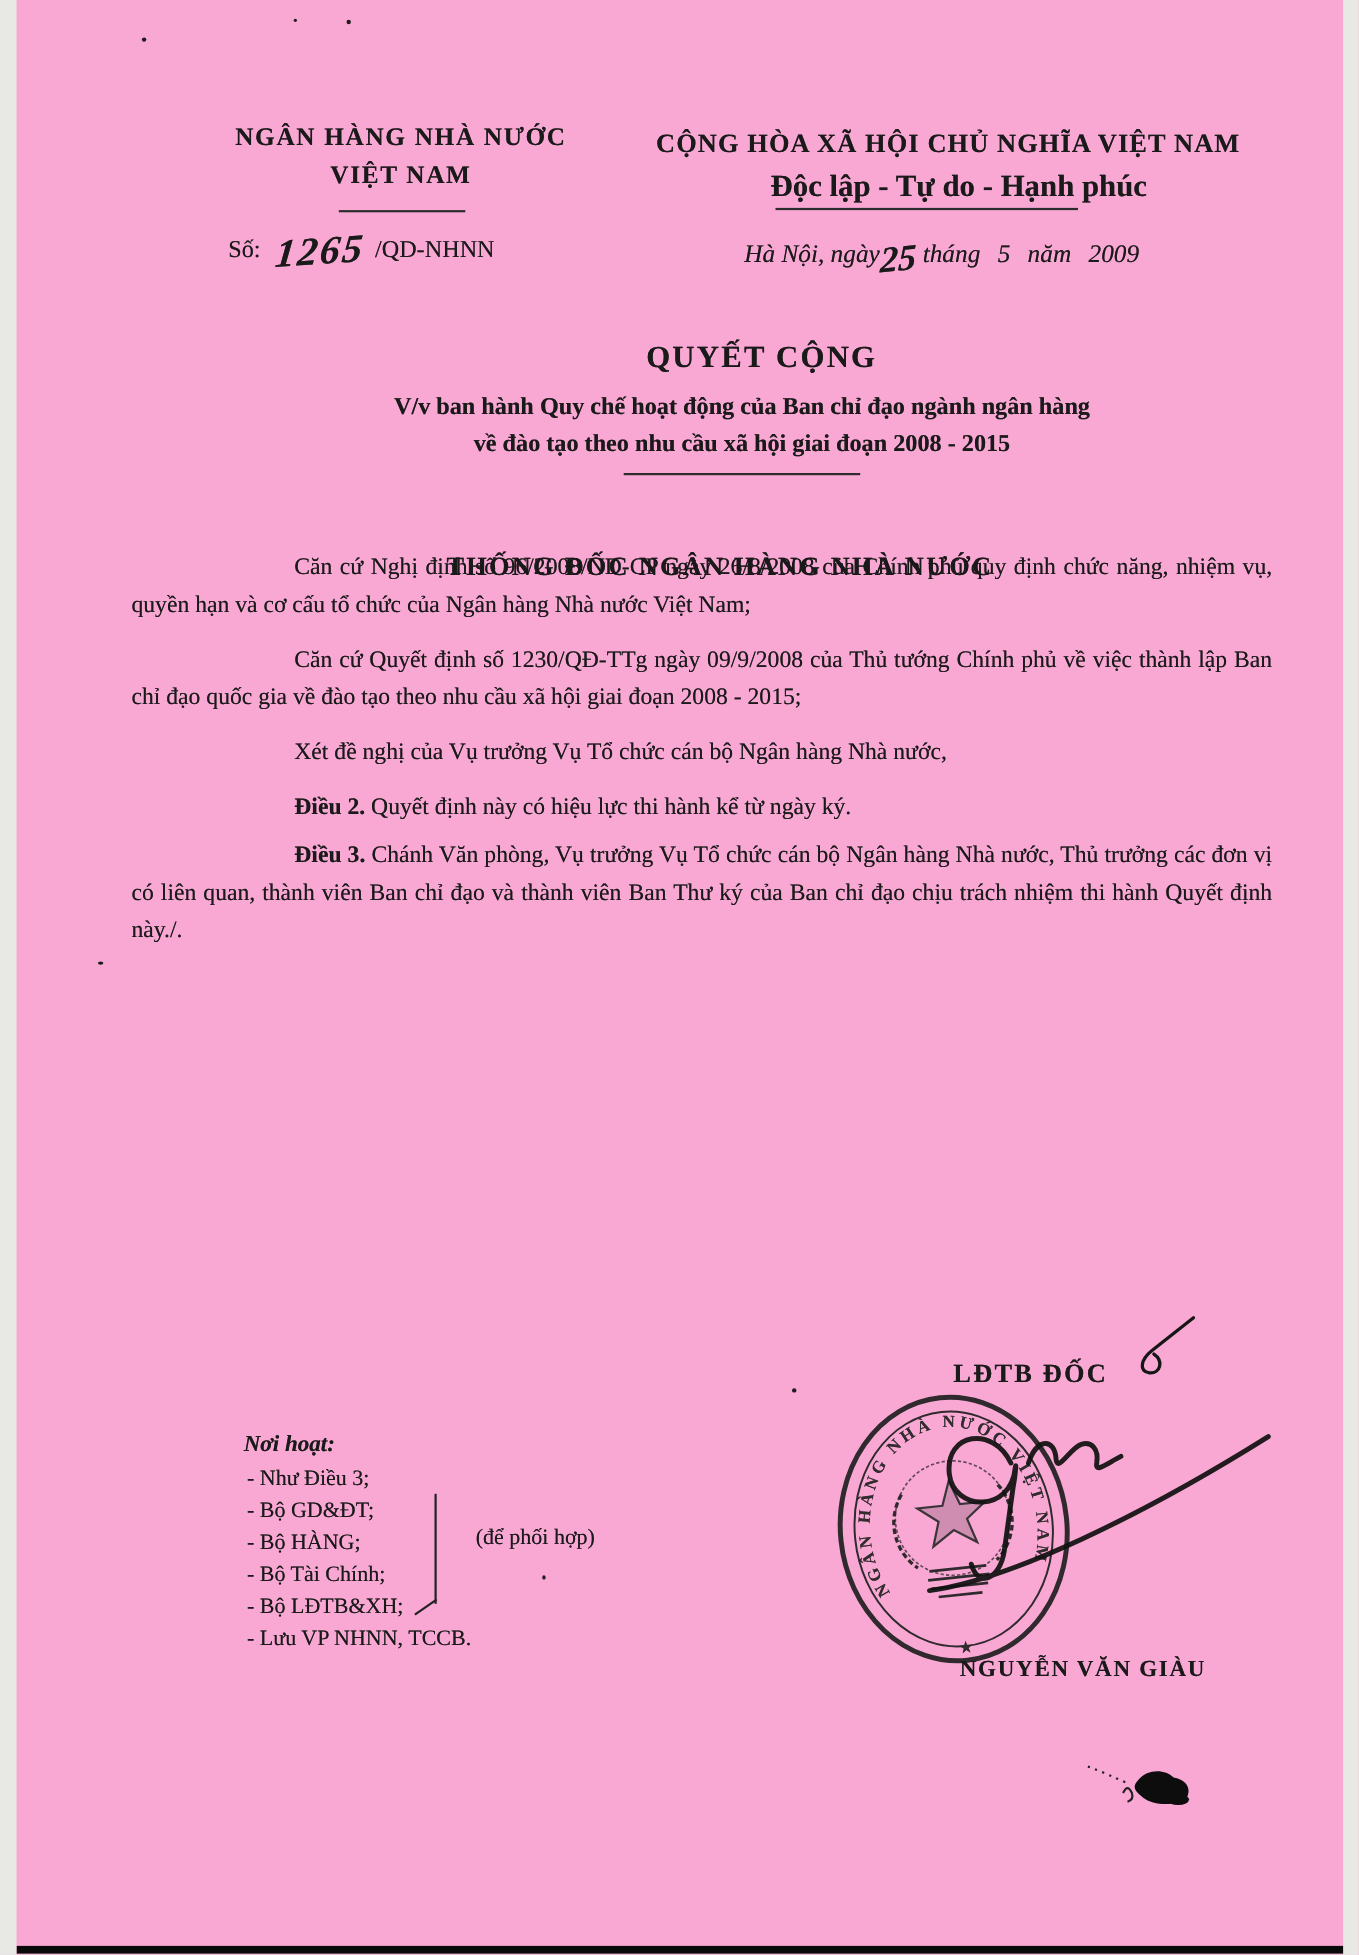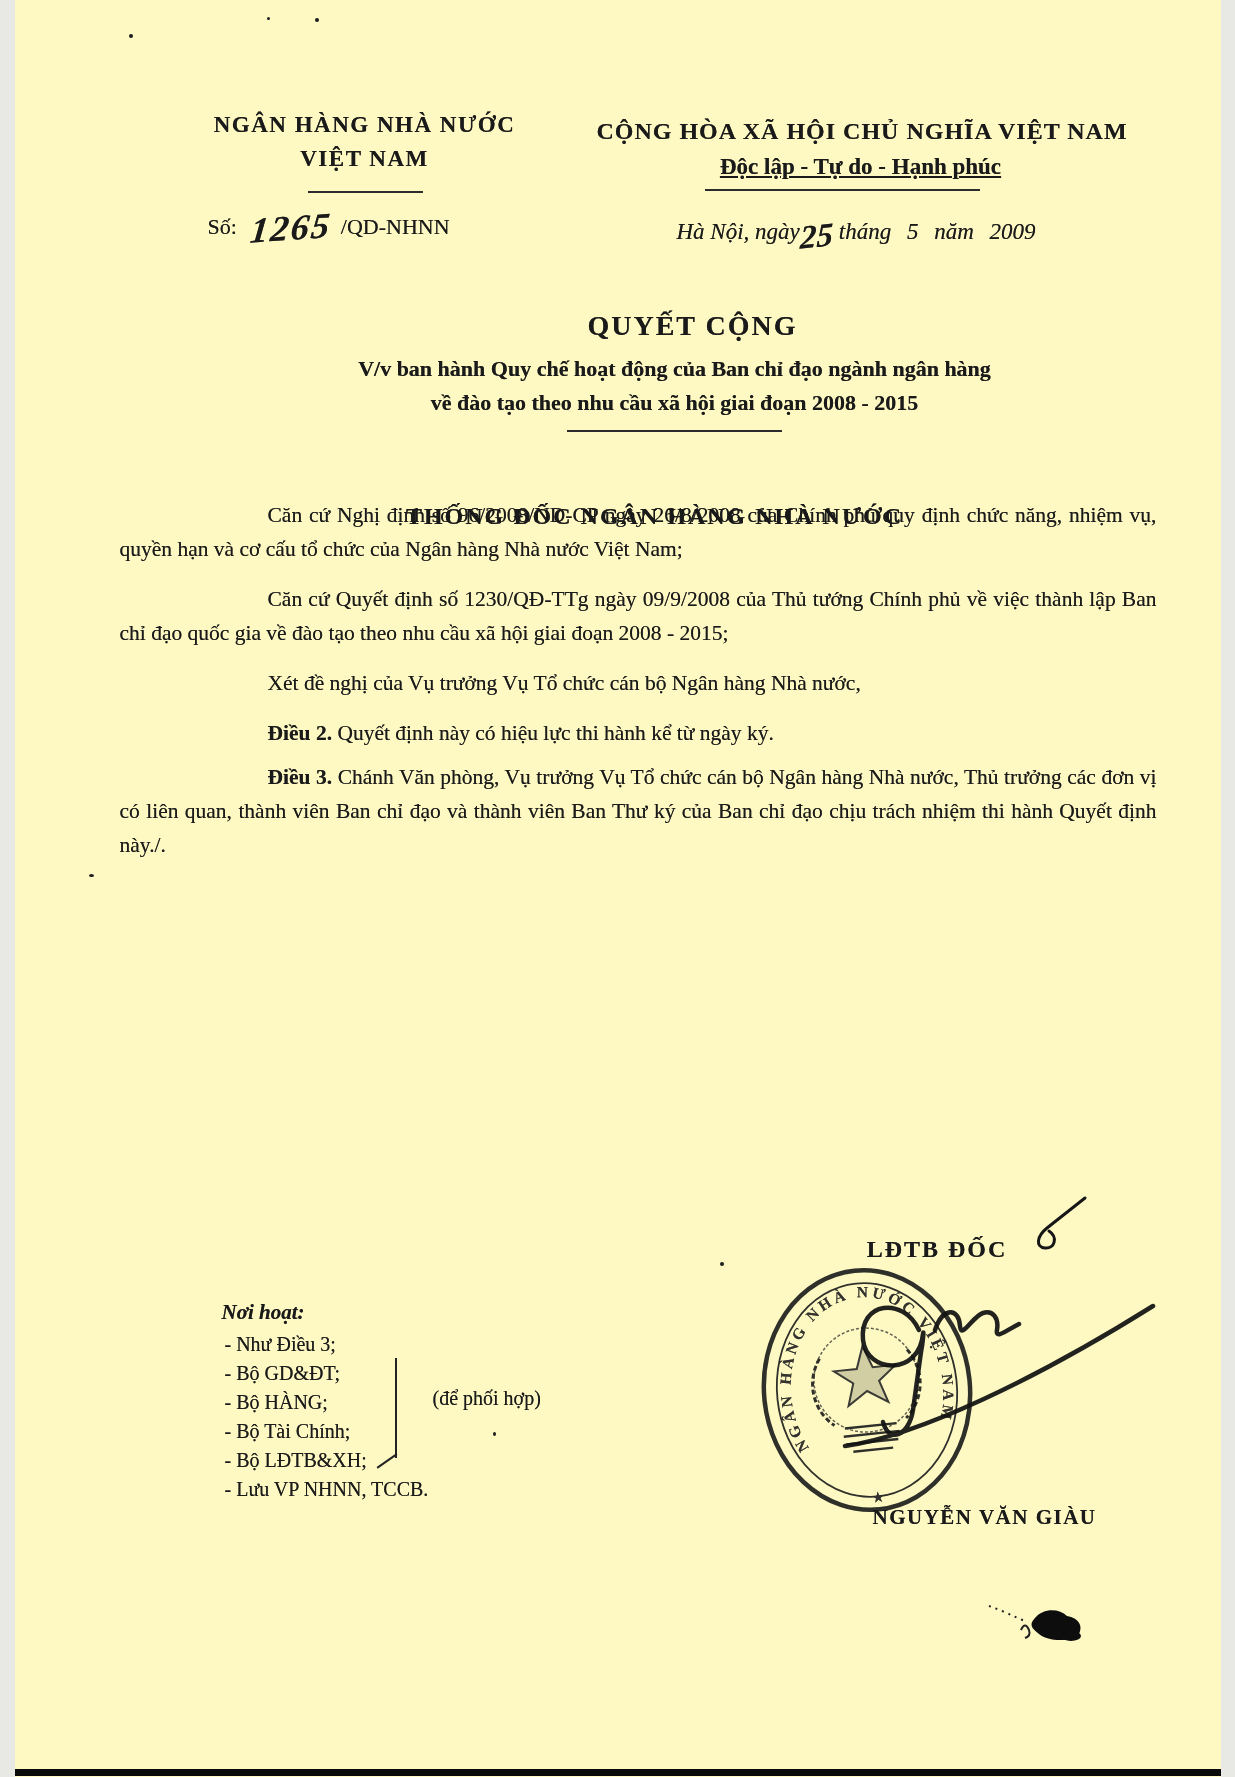--- a/index.html
+++ b/index.html
@@ -1,37 +1,37 @@
 <!DOCTYPE html>
 <html><head>
 <meta charset="utf-8">
 <style>
   html,body{margin:0;padding:0;background:#e8e8e4;}
   .page{
     position:relative;
     width:1206px;height:1777px;
     margin:0 auto;
-    background:#fef9c3;
+    background:#f9a8d4;
     font-family:"Liberation Serif","DejaVu Serif",serif;
     color:#1a1a1a;
     overflow:hidden;
   }
   .abs{position:absolute;}
   .ctr{text-align:center;}
   .b{font-weight:bold;}
   .i{font-style:italic;}
   .scan{text-shadow:0 0 0.6px rgba(20,20,20,.65);}
   
   .org-line1{left:195px;top:112px;width:310px;font-size:23px;letter-spacing:1.5px;}
   .org-line2{left:195px;top:146px;width:310px;font-size:23px;letter-spacing:1.5px;}
   .org-rule{left:293px;top:191px;width:115px;height:2px;background:#2c2c2c;}
   .doc-number{left:193px;top:214px;width:360px;font-size:22px;white-space:nowrap;}
   .hand-number{display:inline-block;font-size:36px;font-weight:bold;font-style:italic;transform:skewX(-10deg) rotate(-4deg);margin:0 10px 0 14px;line-height:20px;vertical-align:-6px;letter-spacing:2px;}
   .motto-line1{left:580px;top:118px;width:535px;font-size:24px;letter-spacing:1px;white-space:nowrap;}
-  .motto-line2{left:686px;top:154px;width:320px;font-size:23px;white-space:nowrap;text-decoration:underline;}
+  .motto-line2{left:686px;top:154px;width:320px;font-size:28px;white-space:nowrap;}
   .motto-rule{left:690px;top:189px;width:275px;height:2px;background:#2c2c2c;}
   .dateline{left:662px;top:218px;width:420px;font-size:23px;white-space:nowrap;}
   .dateline .sfx{word-spacing:10px;}
   .hand-day{display:inline-block;font-size:33px;font-weight:bold;font-style:italic;transform:rotate(-6deg) skewX(-8deg);margin:0 6px 0 0;vertical-align:-8px;}
   
   .doc-title{left:478px;top:310px;width:400px;font-size:28px;letter-spacing:2px;}
   .subject1{left:200px;top:356px;width:920px;font-size:22px;}
   .subject2{left:200px;top:390px;width:920px;font-size:22px;}
   .subject-rule{left:552px;top:430px;width:215px;height:2px;background:#2c2c2c;}
   .issuer{left:190px;top:466px;width:900px;font-size:24px;letter-spacing:2px;margin-top:37px;}

